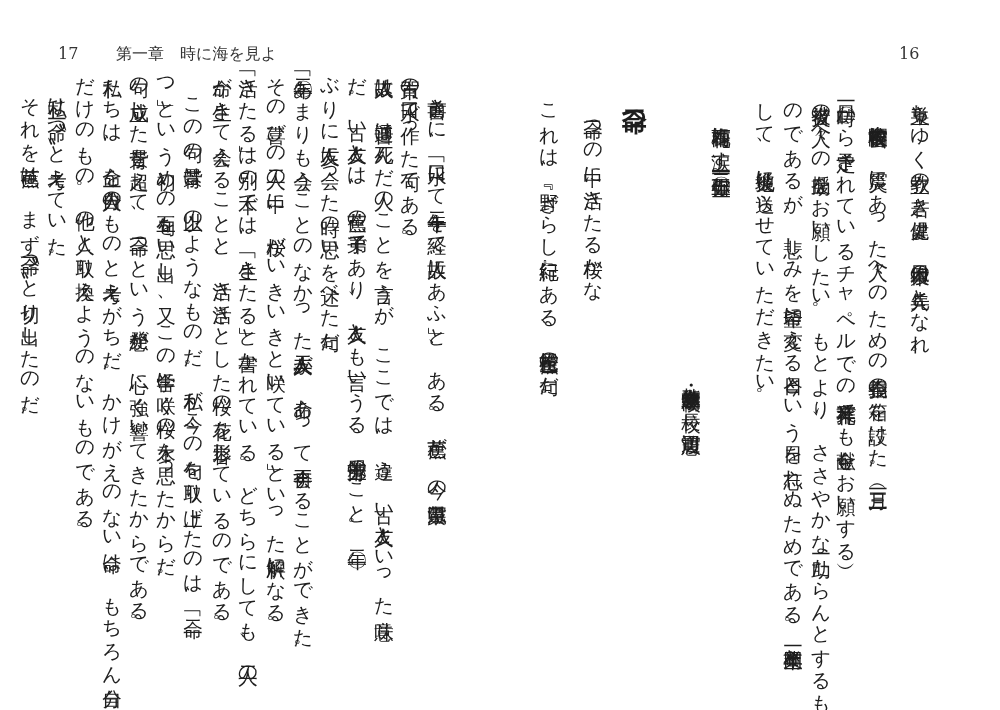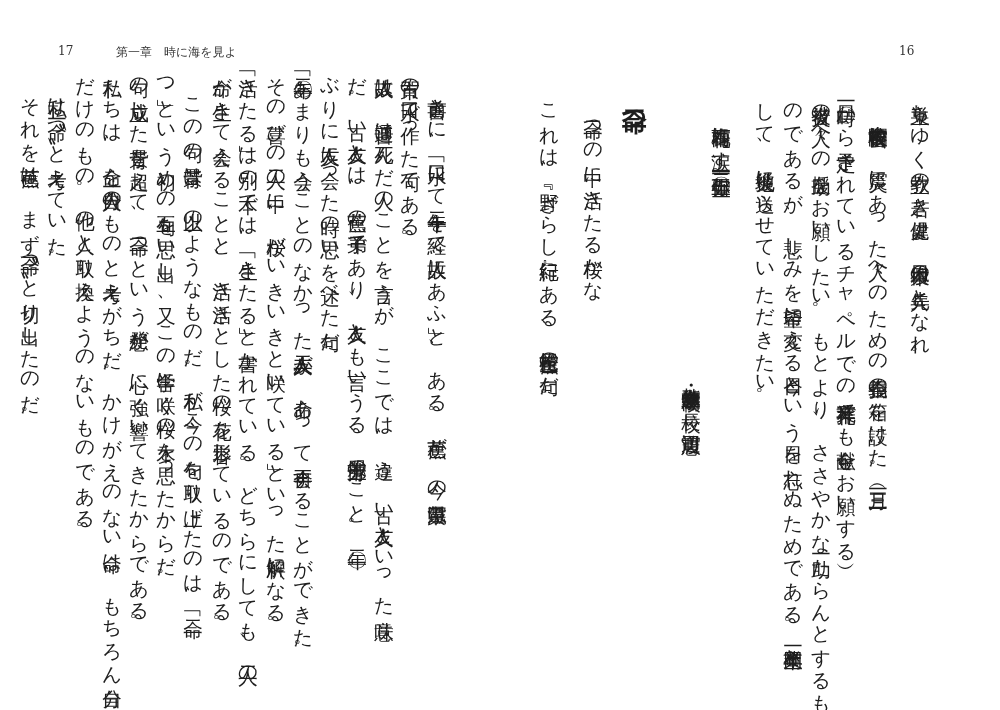--- a/index.html
+++ b/index.html
@@ -3,21 +3,21 @@
 <meta charset="utf-8">
 <style>
   html, body { margin: 0; padding: 0; }
   body {
     width: 1000px; height: 710px; background: #ffffff; position: relative; overflow: hidden;
     font-family: "DejaVu Serif", "Liberation Serif", serif; color: #1e1e1e;
   }
   .page { position: absolute; top: 0; height: 710px; }
   .page-left { left: 0; width: 500px; }
   .page-right { left: 483px; width: 500px; }
-  .header { position: absolute; top: 44px; font-size: 12px; color: #333; white-space: nowrap; }
+  .header { position: absolute; top: 44px; font-size: 16px; color: #333; white-space: nowrap; }
   .col {
     position: absolute;
     writing-mode: vertical-rl;
     -webkit-writing-mode: vertical-rl;
     font-size: 19.5px;
     line-height: 1;
     letter-spacing: 0.5px;
     white-space: nowrap;
     color: #1e1e1e;
   }

